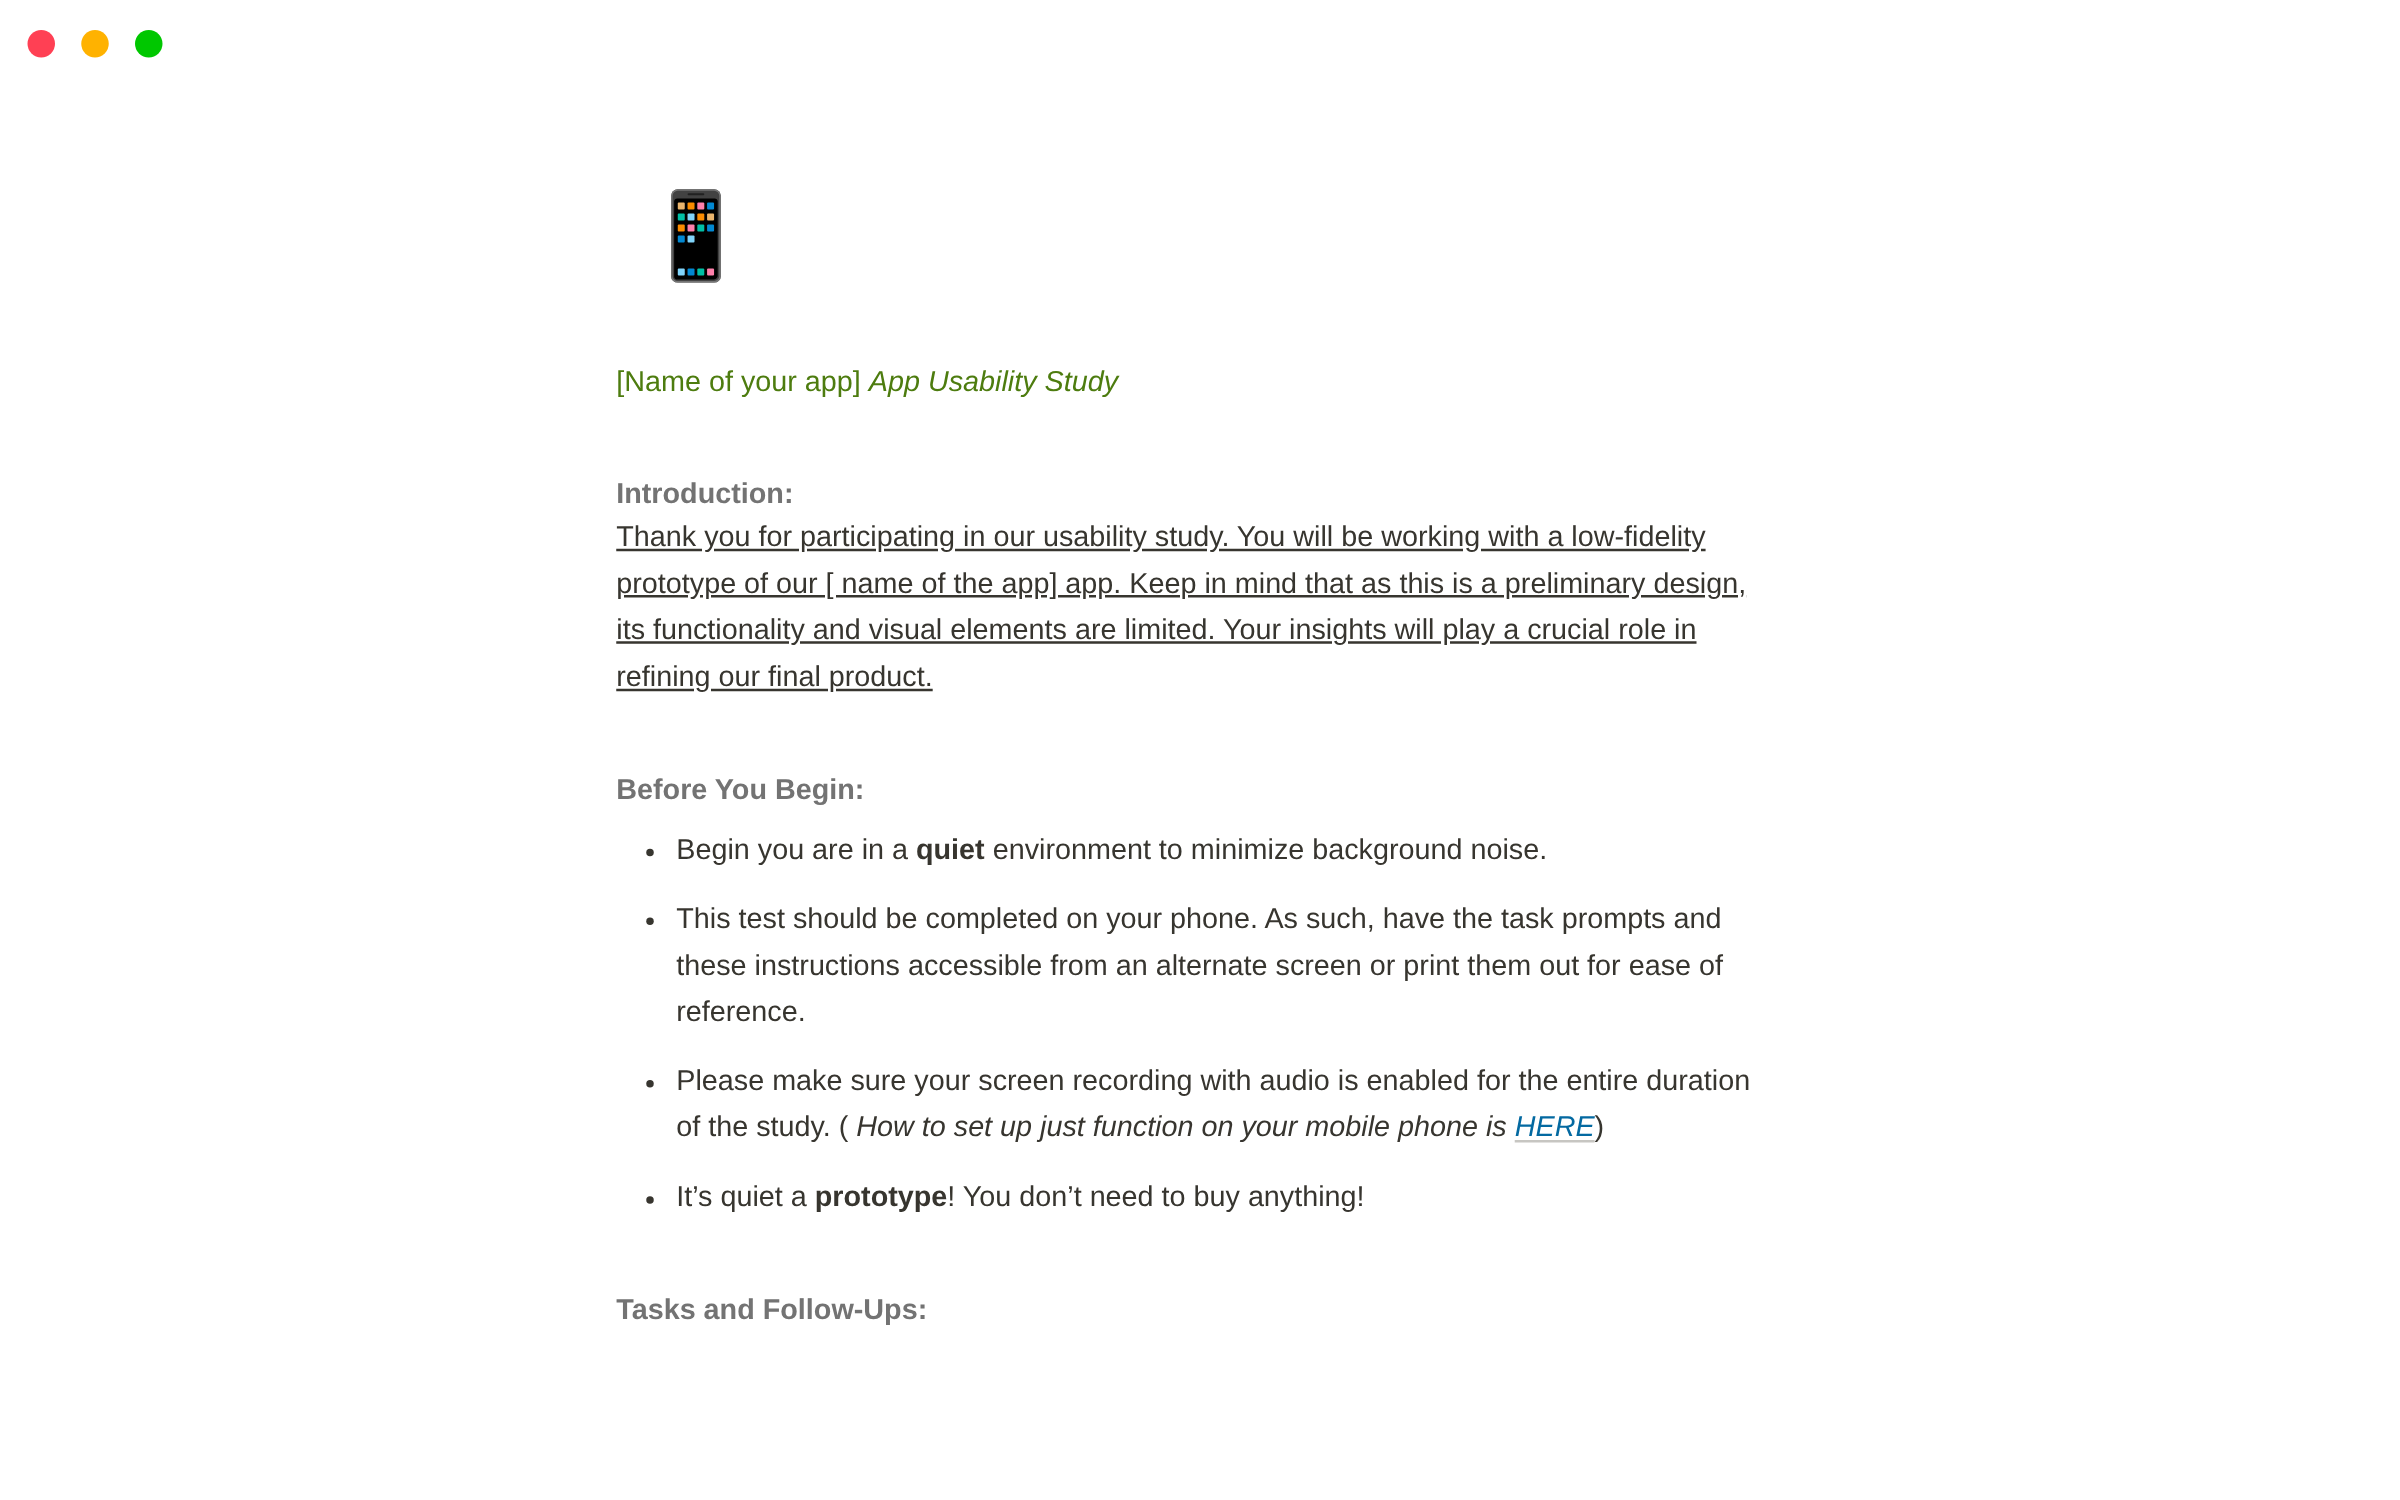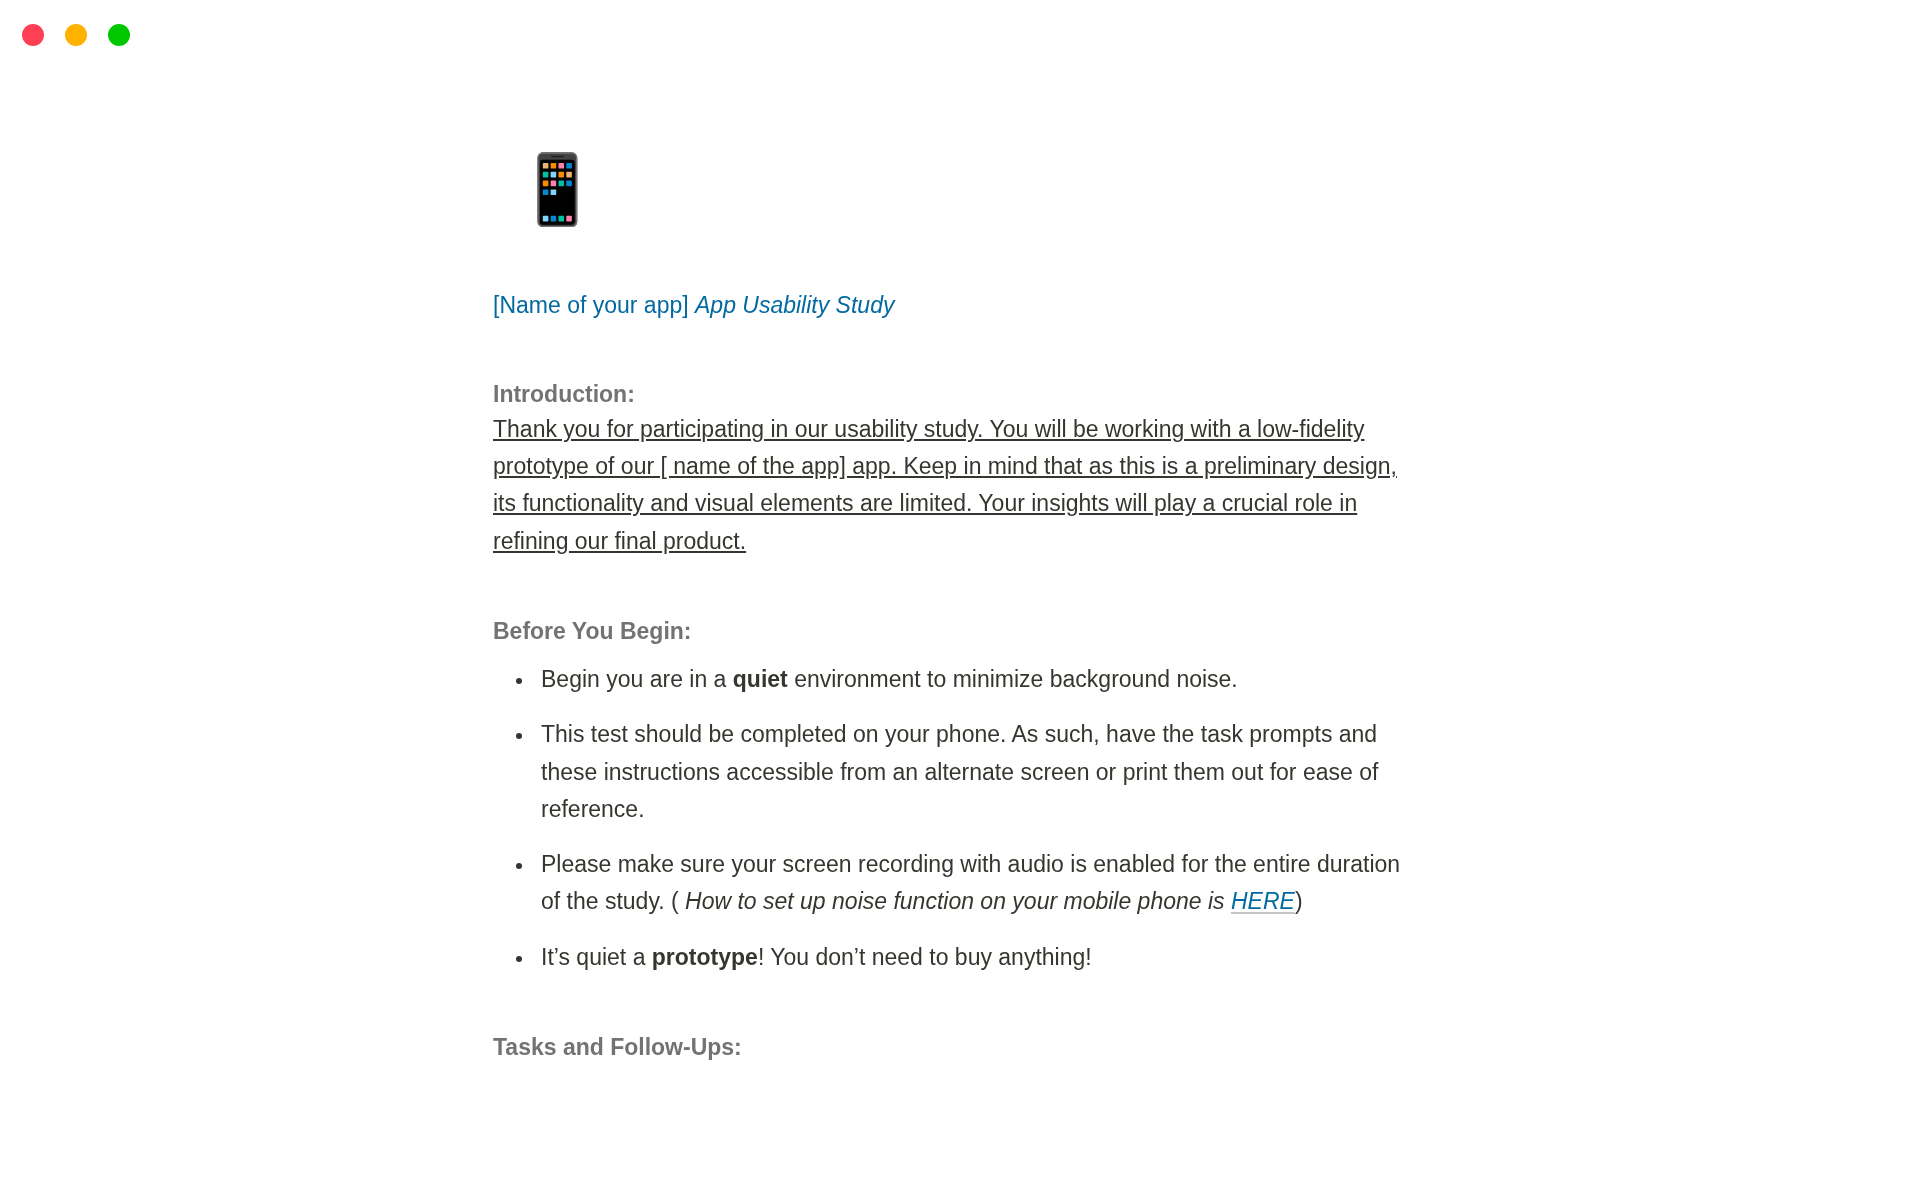--- a/index.html
+++ b/index.html
@@ -73,21 +73,21 @@
     line-height: 1.16;
     letter-spacing: -0.8px;
     color: #37352f;
     margin: 13px 0 0 0;
     max-width: 800px;
   }
 
   .doc-subtitle {
     font-size: 23px;
     line-height: 1.5;
-    color: #0369a1;
+    color: #4d7c0f;
     margin: 40px 0 0 0;
   }
   .doc-subtitle .em { font-style: italic; }
 
   .section {
     margin-top: 55px;
   }
   .section.tight { }
 
   .section-heading {
@@ -159,21 +159,21 @@
     <div id="sections-host">
         <div class="section">
           <div class="section-heading">Introduction:</div>
           <p class="para">Thank you for participating in our usability study. You will be working with a low-fidelity prototype of our [ name of the app] app. Keep in mind that as this is a preliminary design, its functionality and visual elements are limited. Your insights will play a crucial role in refining our final product.</p>
         </div>
         <div class="section tight">
           <div class="section-heading">Before You Begin:</div>
           <ul class="doc-list">
             <li><span>Begin you are in a </span><span class="b">quiet</span><span> environment to minimize background noise.</span></li>
             <li><span>This test should be completed on your phone. As such, have the task prompts and these instructions accessible from an alternate screen or print them out for ease of reference.</span></li>
-            <li><span>Please make sure your screen recording with audio is enabled for the entire duration of the study. ( </span><span class="i">How to set up noise function on your mobile phone is </span><span class="lnk">HERE</span><span>)</span></li>
+            <li><span>Please make sure your screen recording with audio is enabled for the entire duration of the study. ( </span><span class="i">How to set up just function on your mobile phone is </span><span class="lnk">HERE</span><span>)</span></li>
             <li><span>It’s quiet a </span><span class="b">prototype</span><span>! You don’t need to buy anything!</span></li>
           </ul>
         </div>
         <div class="section tight">
           <div class="section-heading">Tasks and Follow-Ups:</div>
         </div>
       </div>
 
   </div>
 </div>

